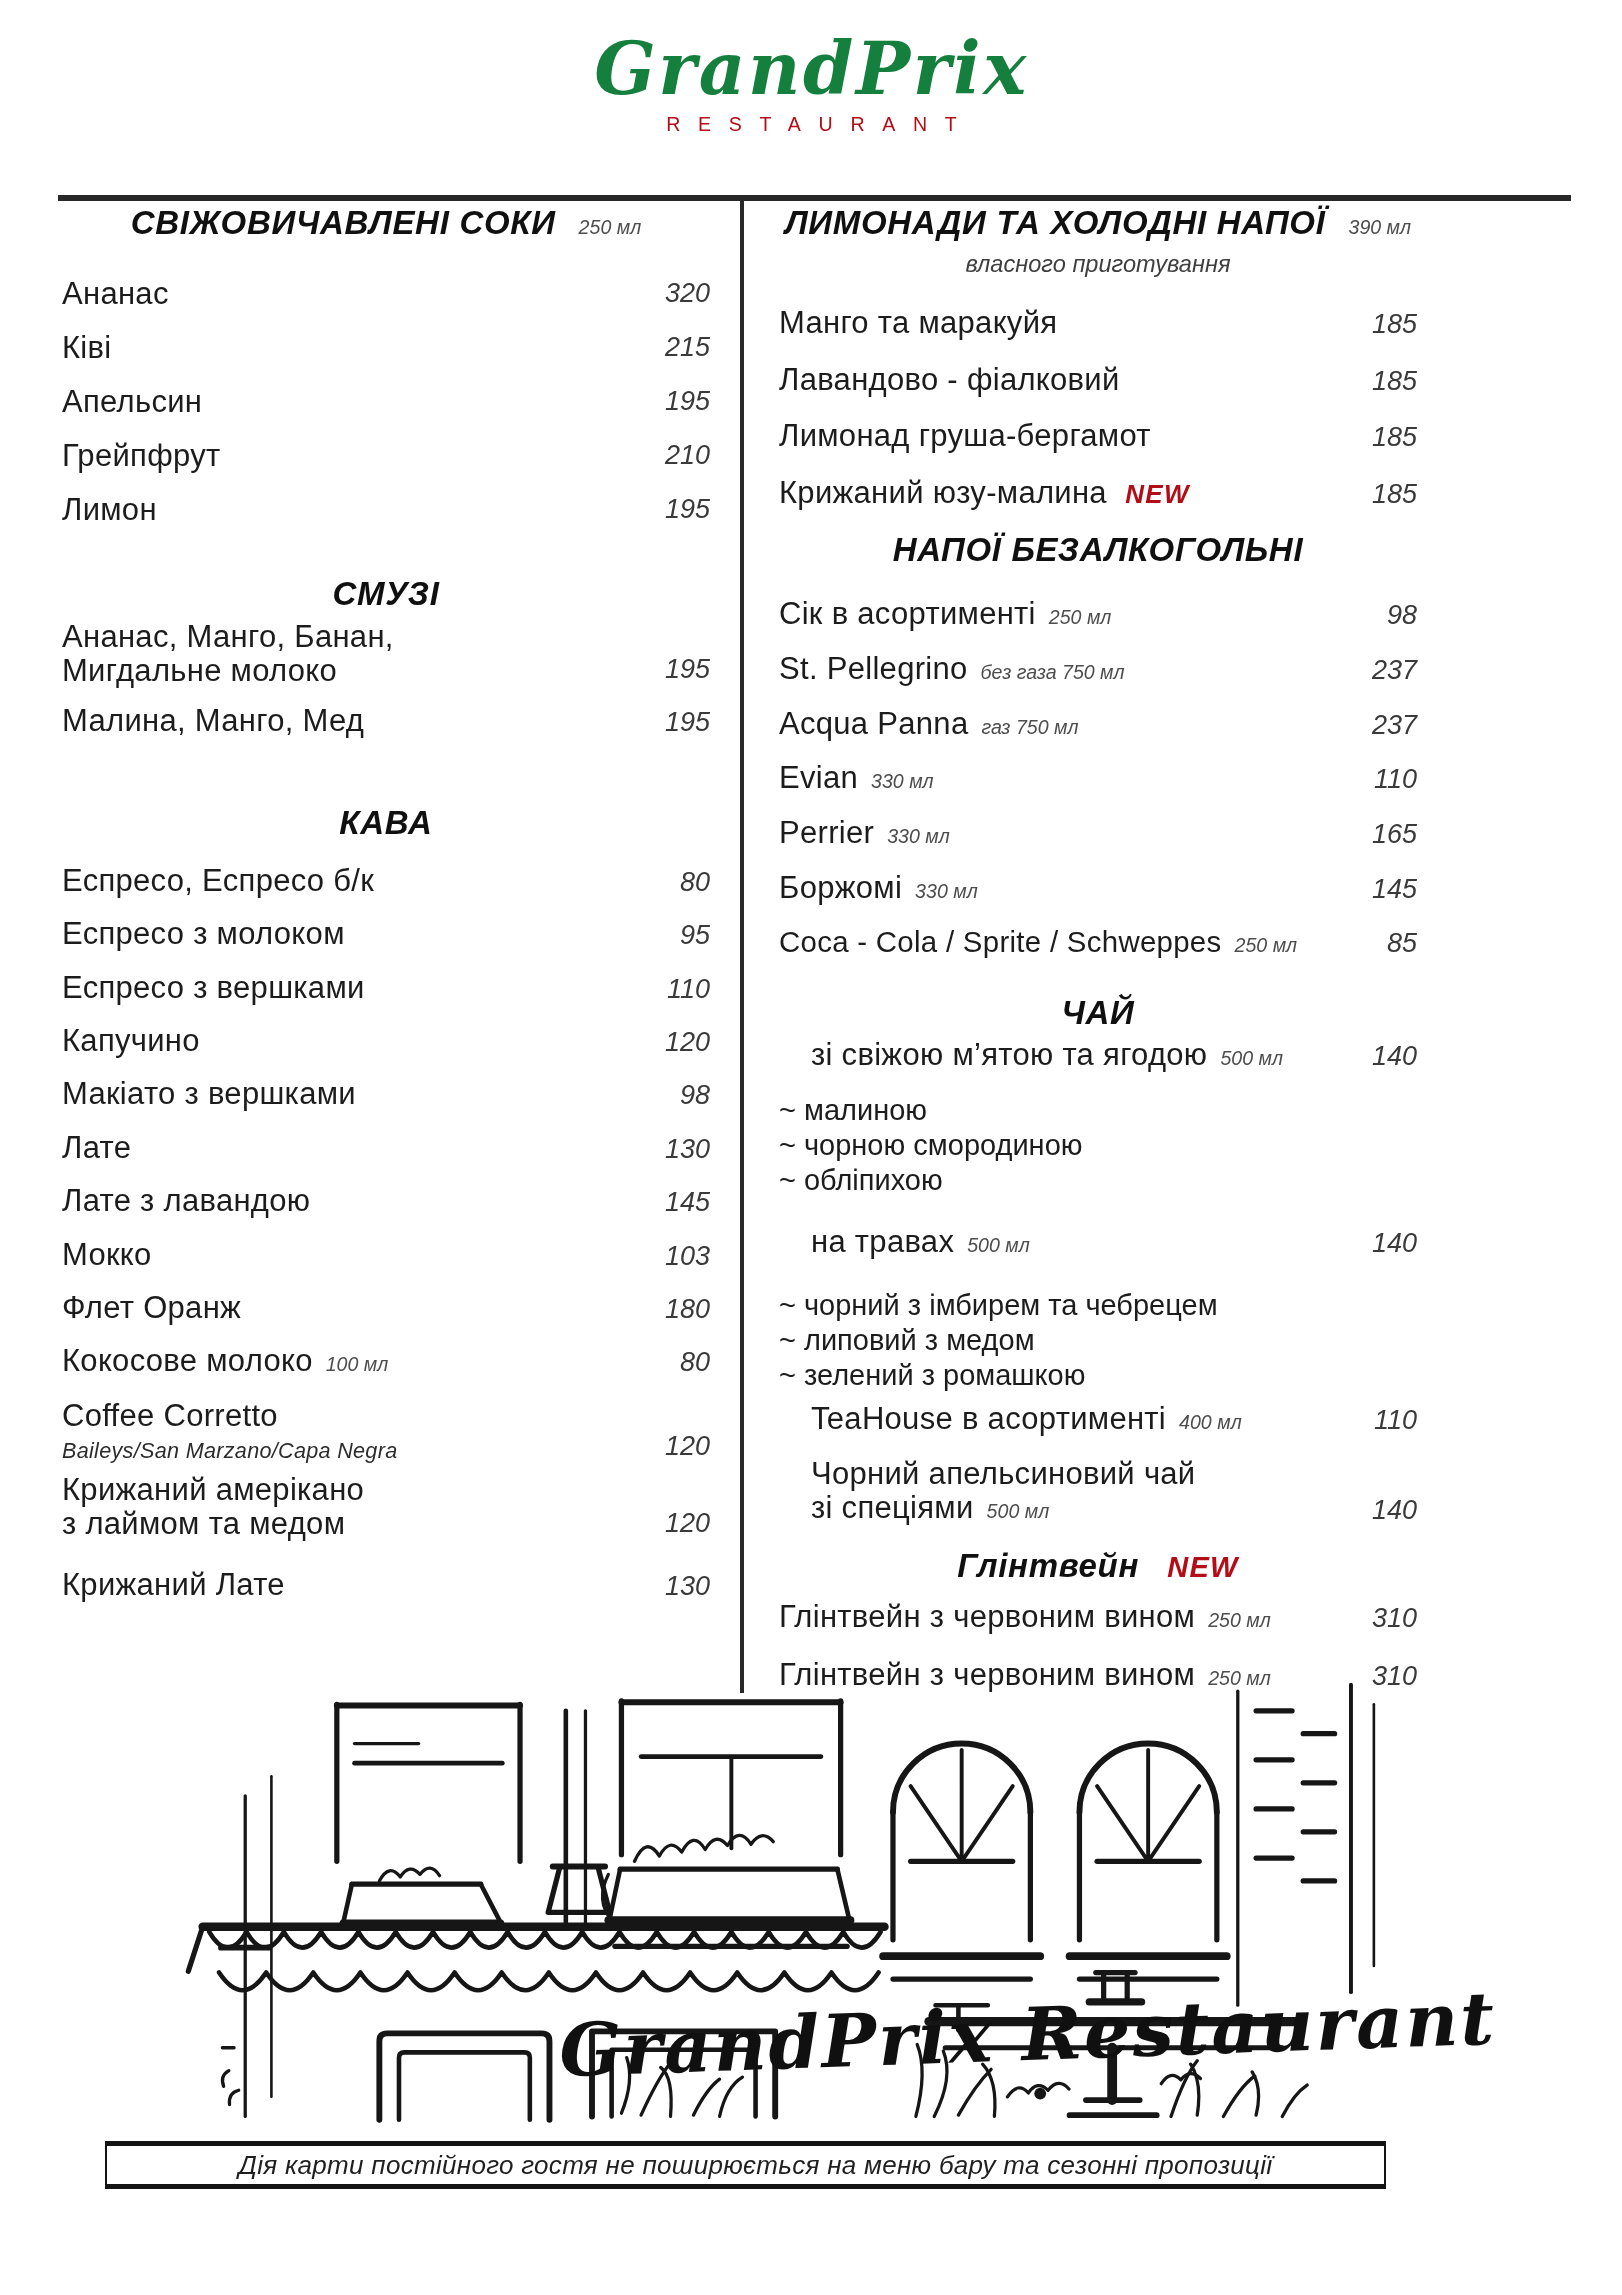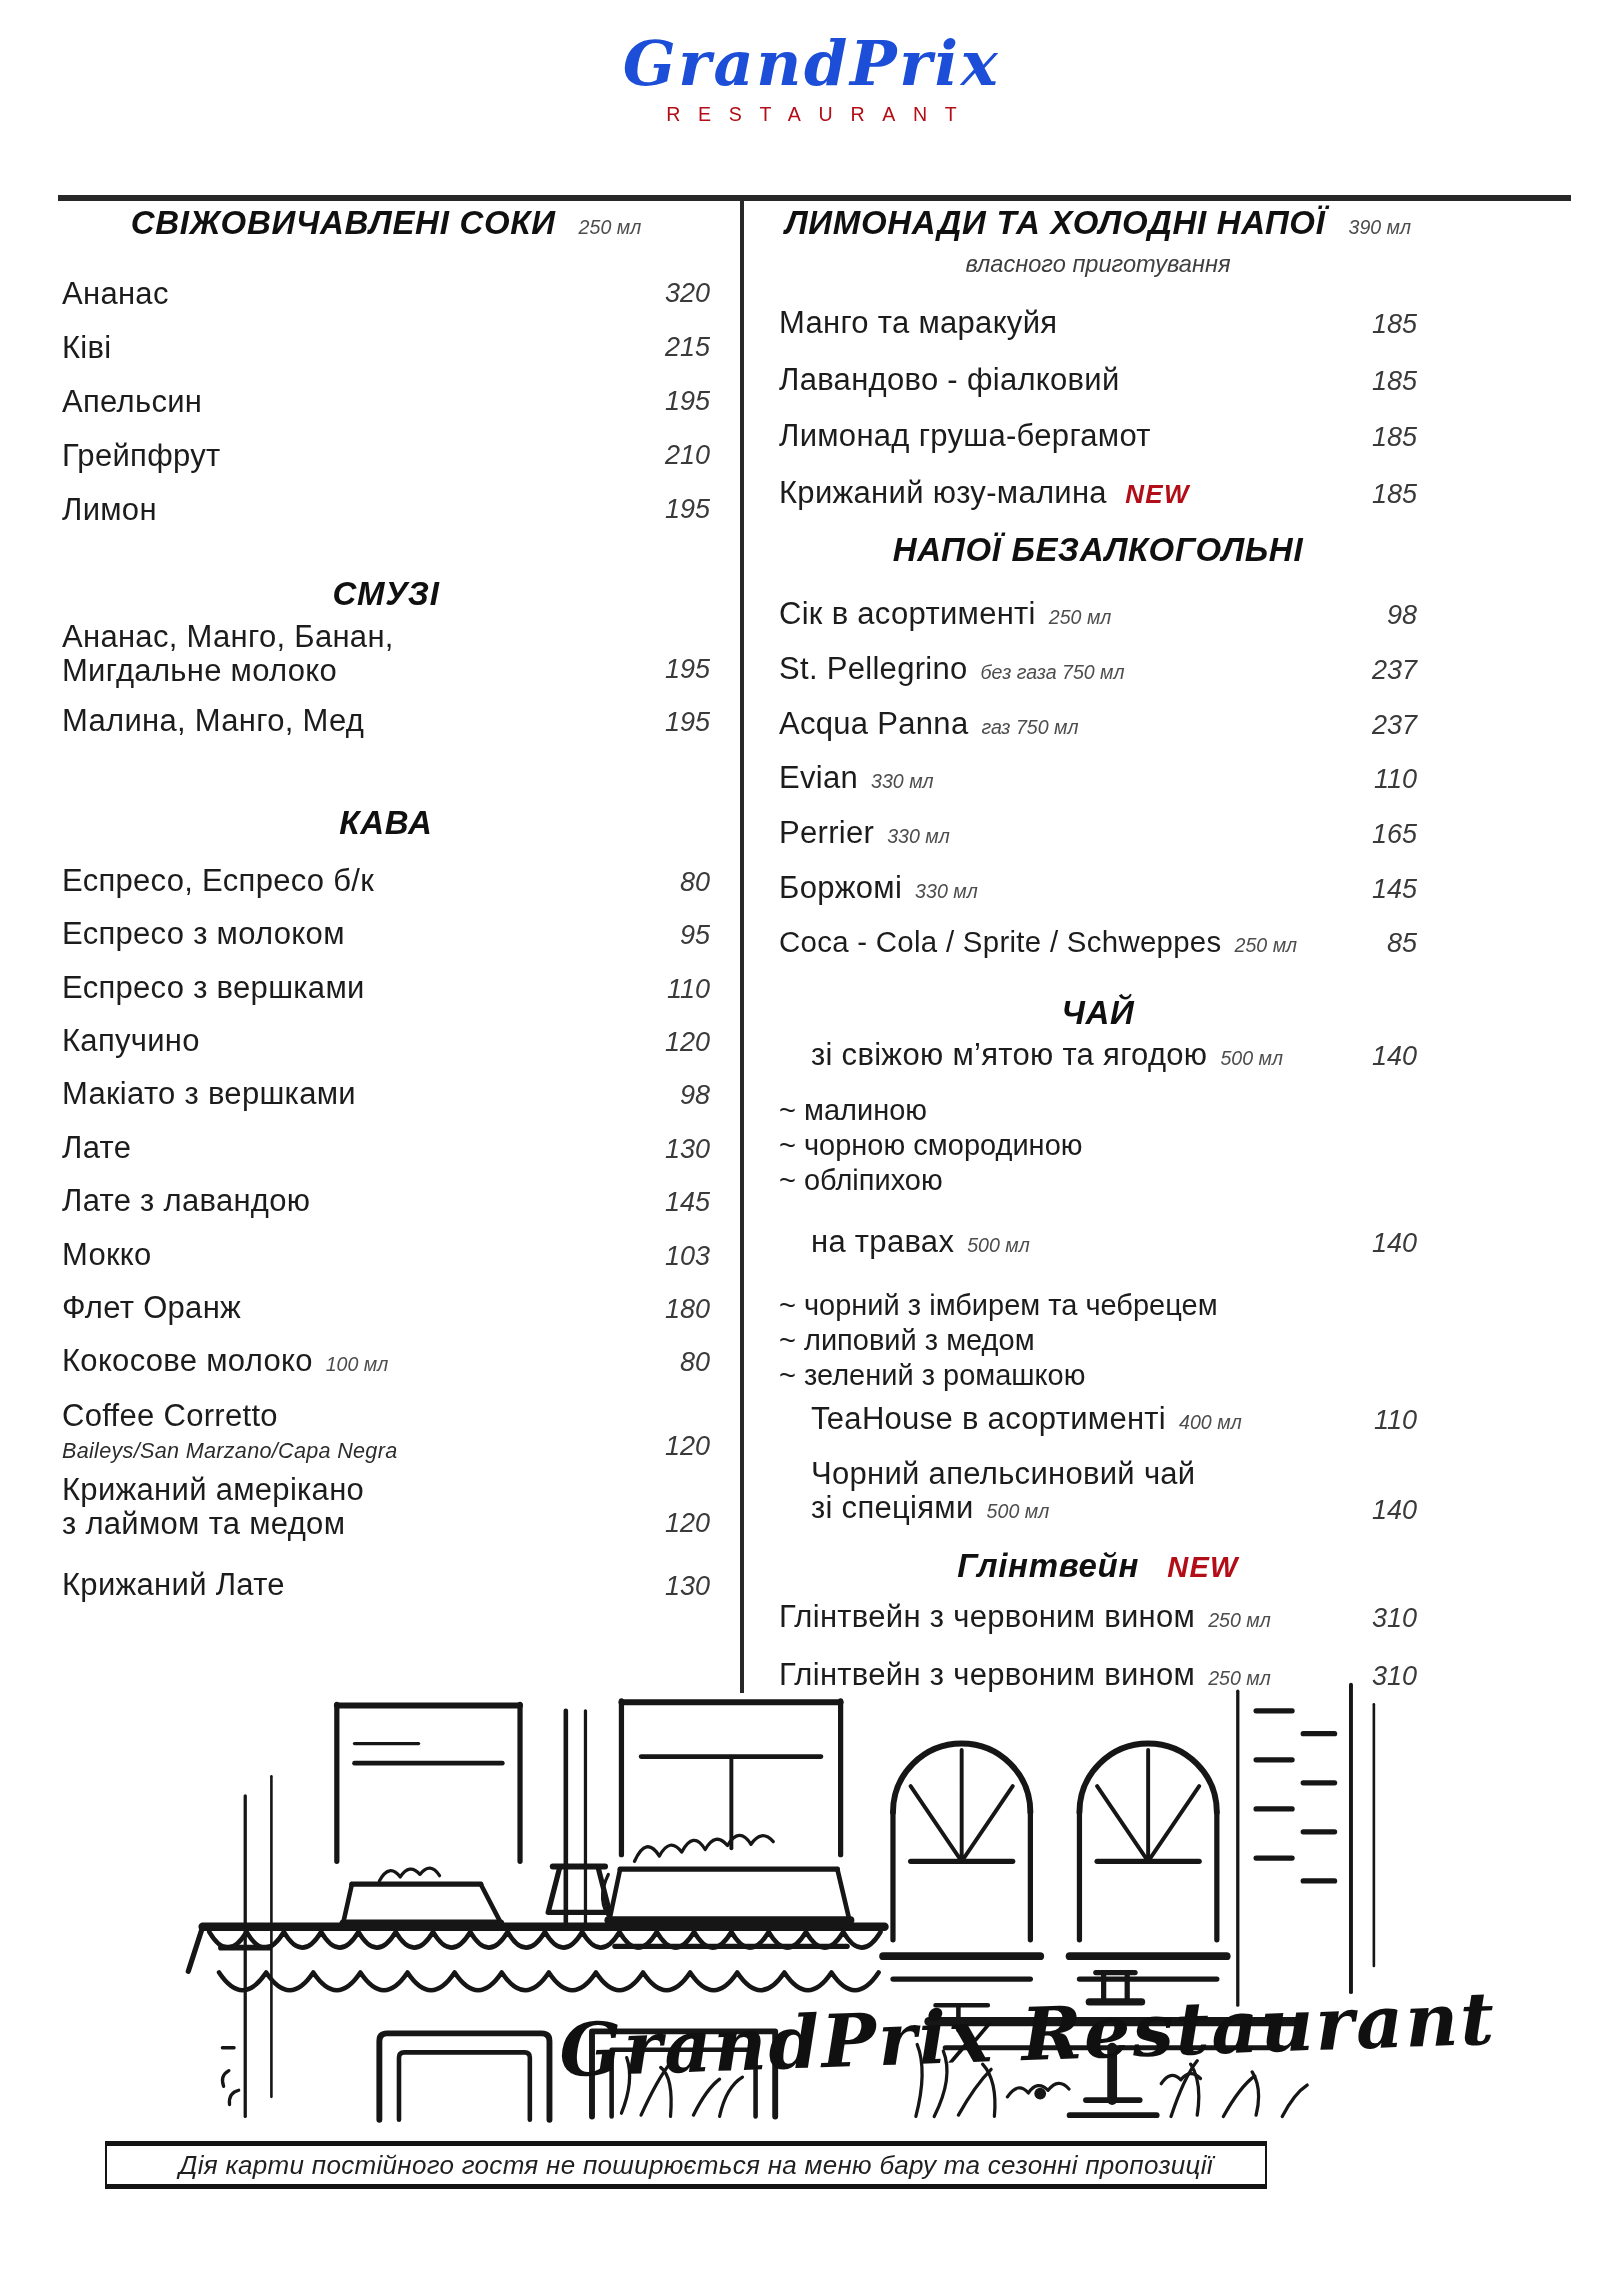--- a/index.html
+++ b/index.html
@@ -5,21 +5,21 @@
   * { margin:0; padding:0; box-sizing:border-box; }
   html,body { background:#ffffff; }
   .page {
     position:relative; width:1623px; height:2295px; background:#fff;
     font-family:"Liberation Sans", sans-serif; color:#1c1c1c; overflow:hidden;
   }
   
   .brand { position:absolute; top:31px; left:0; right:0; text-align:center; }
   .brand-script {
     font-family:"DejaVu Serif", serif; font-style:italic; font-weight:bold;
-    font-size:62px; color:#1d4ed8; letter-spacing:2.6px; line-height:1.05;
+    font-size:72px; color:#15803d; letter-spacing:2.6px; line-height:1.05;
   }
   .brand-word {
     margin-top:6.5px; font-size:19.6px; color:#b30d17;
     letter-spacing:17.7px; padding-left:17.7px; font-weight:normal;
   }
   
   .top-rule { position:absolute; left:58px; top:195px; width:1513px; height:5.9px; background:#282828; }
   .v-divider { position:absolute; left:740px; top:195px; width:3.9px; height:1498px; background:#282828; }
   
   .col { position:absolute; top:204px; }
@@ -69,21 +69,21 @@
   .facade { position:absolute; left:183px; top:1665px; width:1276px; height:458px; }
   .facade svg { width:100%; height:100%; }
   .footer-script {
     position:absolute; left:559px; top:1991px;
     font-family:"DejaVu Serif", serif; font-style:italic; font-weight:bold;
     font-size:73px; color:#101010; letter-spacing:2px;
     transform:rotate(-2deg); white-space:nowrap;
   }
   
   .note-box {
-    position:absolute; left:105px; top:2141px; width:1162px; height:48px;
+    position:absolute; left:105px; top:2141px; width:1281px; height:48px;
     border-top:5.9px solid #141414; border-bottom:5.9px solid #141414;
     border-left:2.6px solid #141414; border-right:2.6px solid #141414;
     display:flex; align-items:center; justify-content:center;padding-left:20px;
   }
   .note-box span { font-style:italic; font-size:26px; color:#1f1f1f; letter-spacing:0.3px; }
 </style>
 </head>
 <body>
 
 <div class="page">

